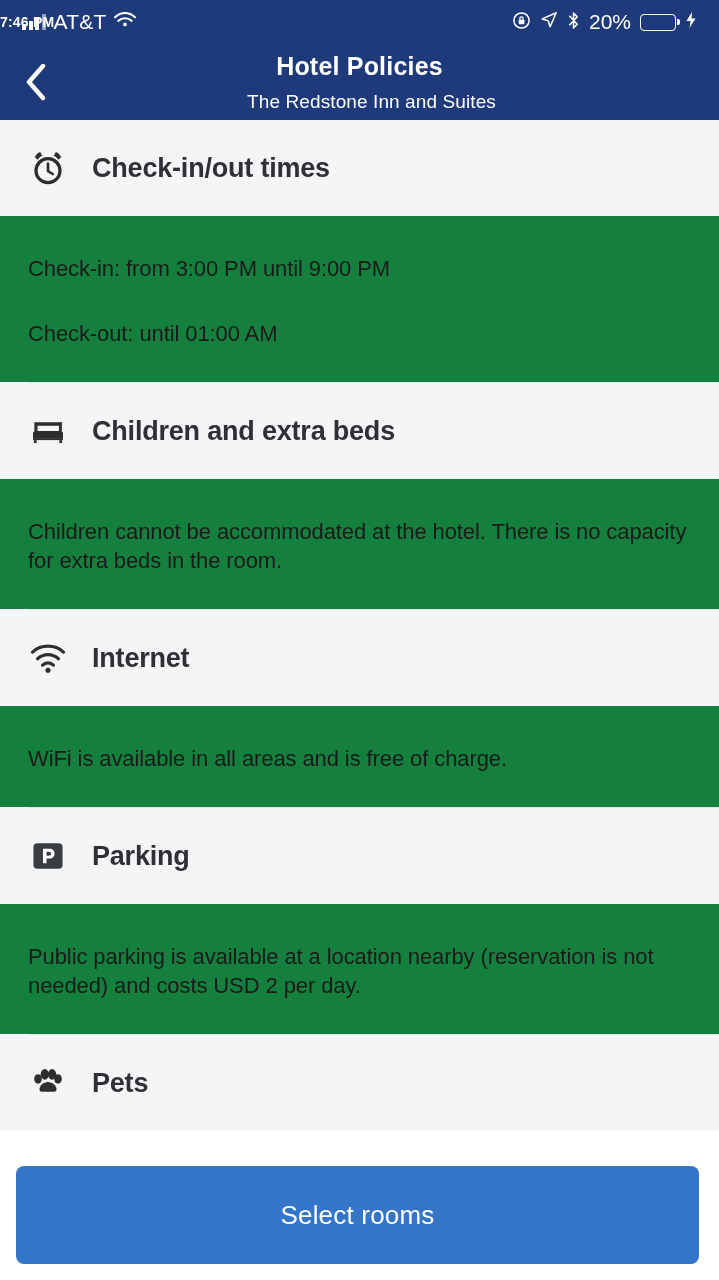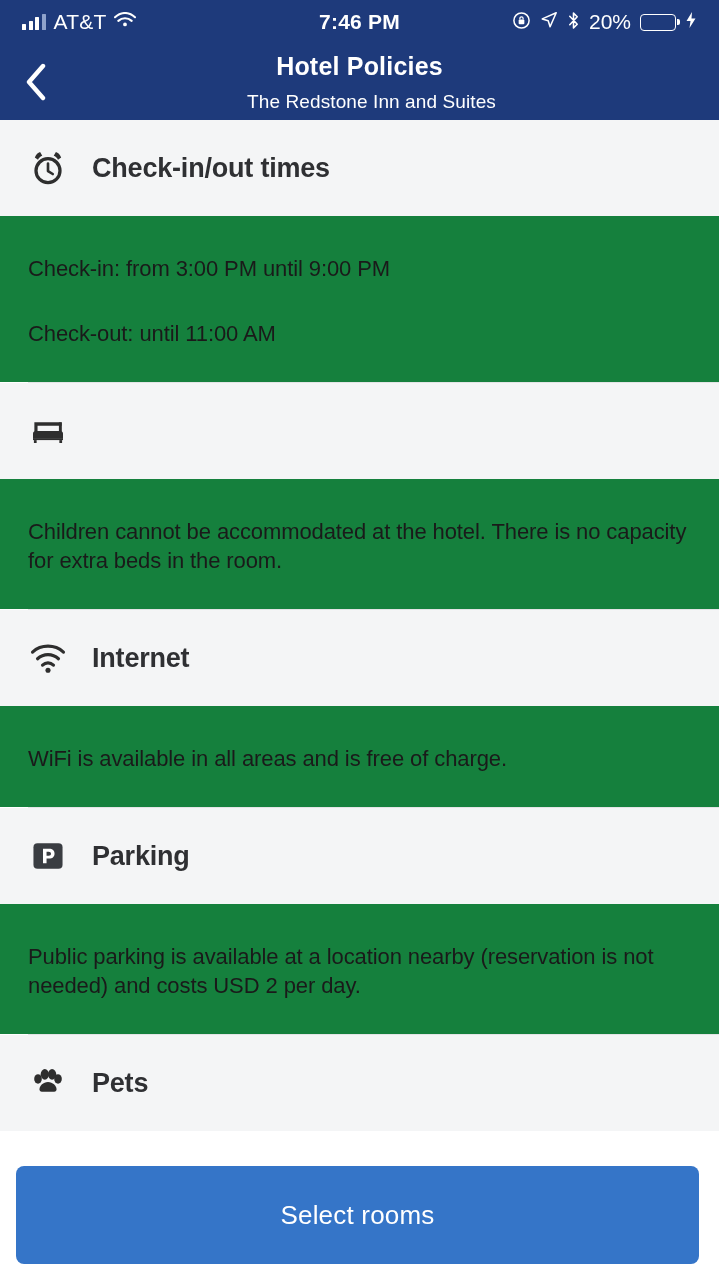--- a/index.html
+++ b/index.html
@@ -23,22 +23,22 @@
     background: #1e3a7b;
     display: flex;
     align-items: center;
     padding: 0 22px;
     color: #ffffff;
   }
   .sb-left { display: flex; align-items: center; gap: 8px; }
   .sb-center {
     position: absolute;
     left: 0; right: 0;
-    text-align: center;
-    font-size: 21px;
+    text-align: left;
+    font-size: 14px;
     font-weight: 600;
     letter-spacing: .2px;
   }
   .sb-right {
     margin-left: auto;
     display: flex;
     align-items: center;
     gap: 9px;
     position: relative;
     z-index: 2;
@@ -225,35 +225,36 @@
           <path d="M7.5 10.5c1.2-3.2 3.6-5.4 5.8-6l2.4 4.1c-1.9.7-3.6 2.2-4.7 4.2l-3.5-2.3z" fill="#2e2e2e"></path>
           <path d="M36.5 10.5c-1.2-3.2-3.6-5.4-5.8-6l-2.4 4.1c1.9.7 3.6 2.2 4.7 4.2l3.5-2.3z" fill="#2e2e2e"></path>
           <circle cx="22" cy="25" r="13.2" stroke="#2e2e2e" stroke-width="3.6"></circle>
           <path d="M22 17v8.4l5.2 3.2" stroke="#2e2e2e" stroke-width="2.9" stroke-linecap="round" stroke-linejoin="round"></path>
         </svg>
       </span>
       <span class="title">Check-in/out times</span>
     </div>
     <div class="section-body">
       <p>Check-in: from 3:00 PM until 9:00 PM</p>
-      <p>Check-out: until 11:00 AM</p>
+      <p>Check-out: until 01:00 AM</p>
     </div>
     <div class="divider"></div>
 
     <div class="section-head">
       <span class="ico">
         <svg width="40" height="40" viewBox="0 0 44 44" fill="none">
           <path d="M7 12.5h30v3.6H10.5v7.4H7V12.5z" fill="#2e2e2e"></path>
           <rect x="34" y="12.5" width="3.2" height="11" fill="#2e2e2e"></rect>
           <path d="M5.5 24.5c0-1.6 1.3-2.6 3-2.6h27c1.7 0 3 1 3 2.6v5.2H5.5v-5.2z" fill="#2e2e2e"></path>
           <rect x="5.5" y="29.8" width="33" height="2.2" fill="#2e2e2e"></rect>
           <rect x="6.5" y="32" width="3" height="3.2" fill="#2e2e2e"></rect>
           <rect x="34.5" y="32" width="3" height="3.2" fill="#2e2e2e"></rect>
         </svg>
       </span>
+      <span class="title">Children and extra beds</span>
     </div>
     <div class="section-body">
       <p>Children cannot be accommodated at the hotel. There is no capacity for extra beds in the room.</p>
     </div>
     <div class="divider"></div>
 
     <div class="section-head">
       <span class="ico">
         <svg width="40" height="40" viewBox="0 0 44 44" fill="none">
           <path d="M5 15.5C9.6 11.3 15.6 9 22 9s12.4 2.3 17 6.5" stroke="#2e2e2e" stroke-width="3.5" stroke-linecap="round"></path>

